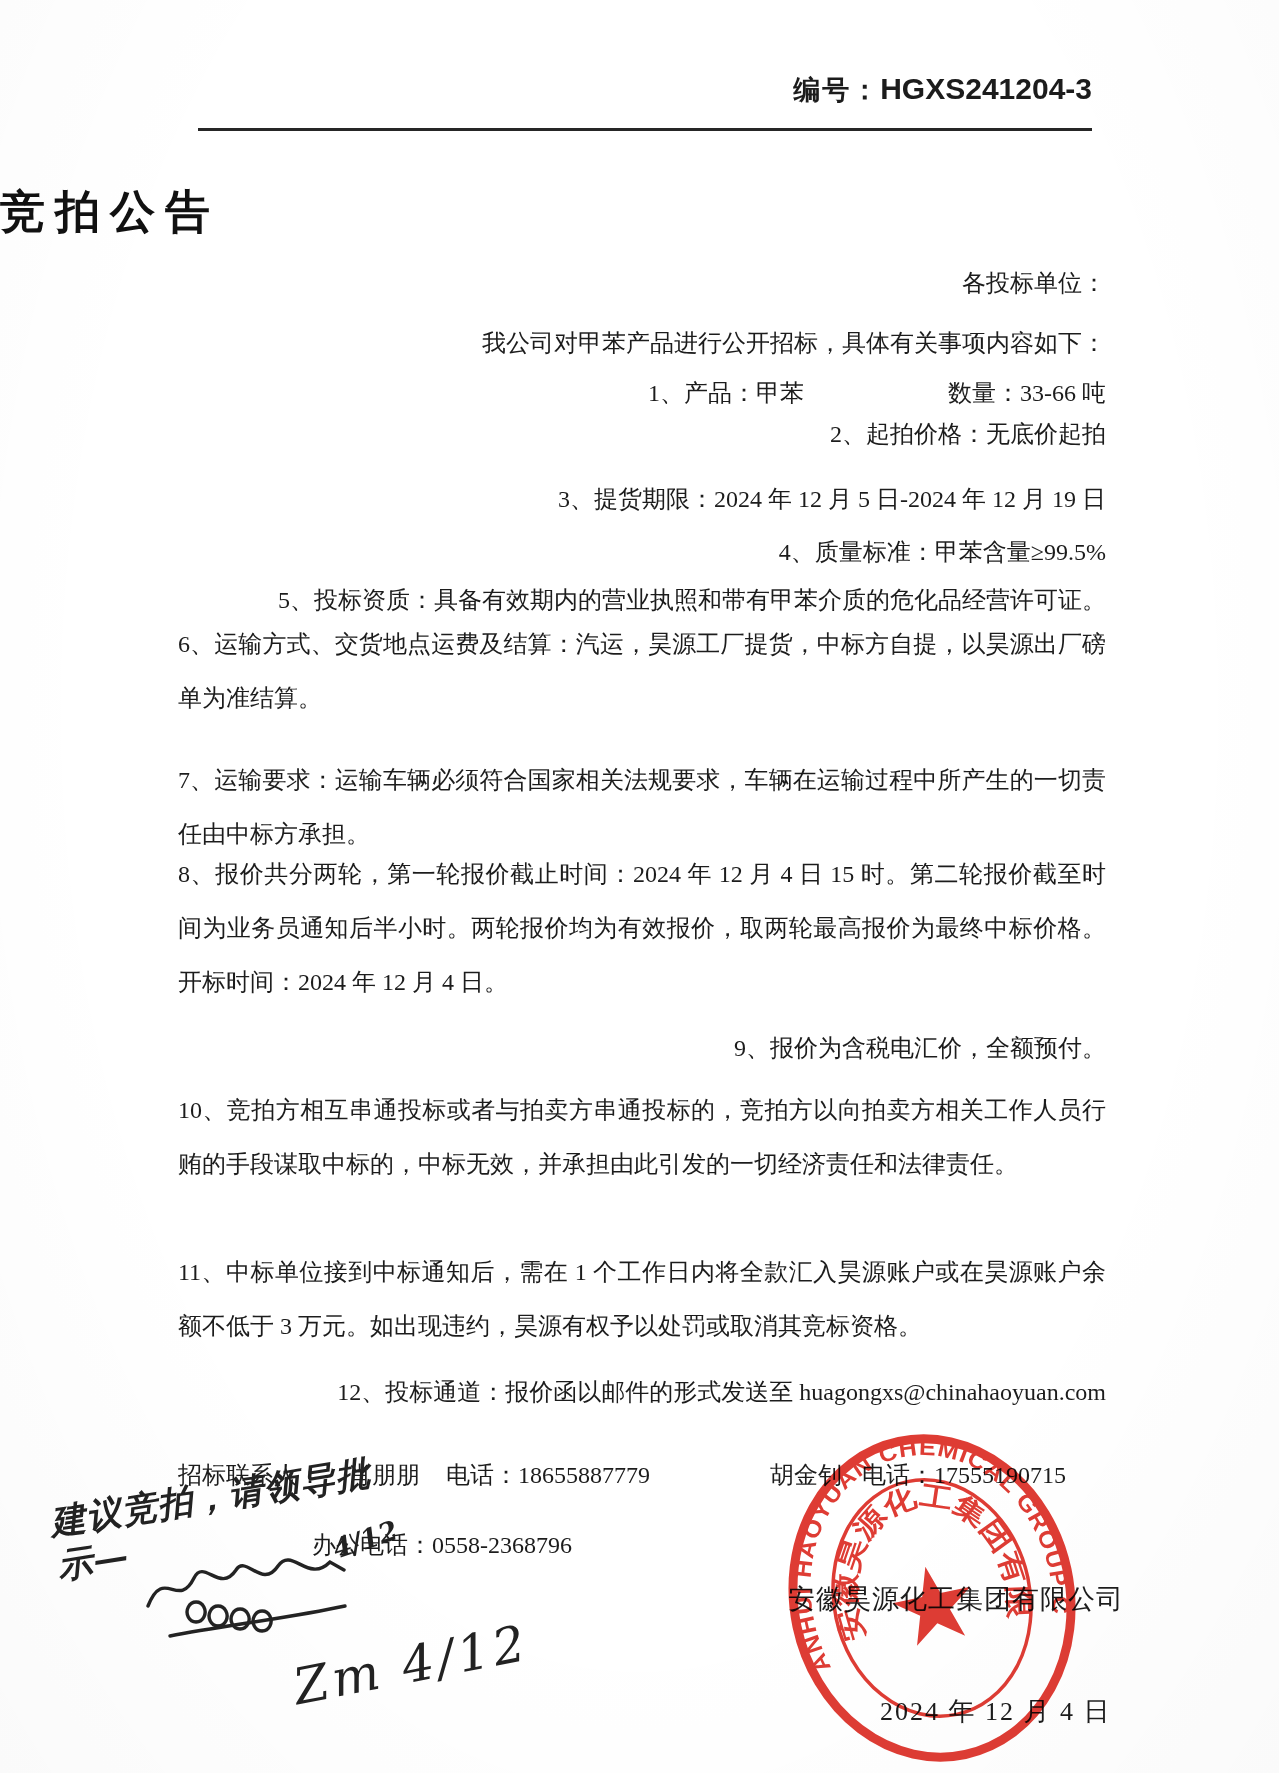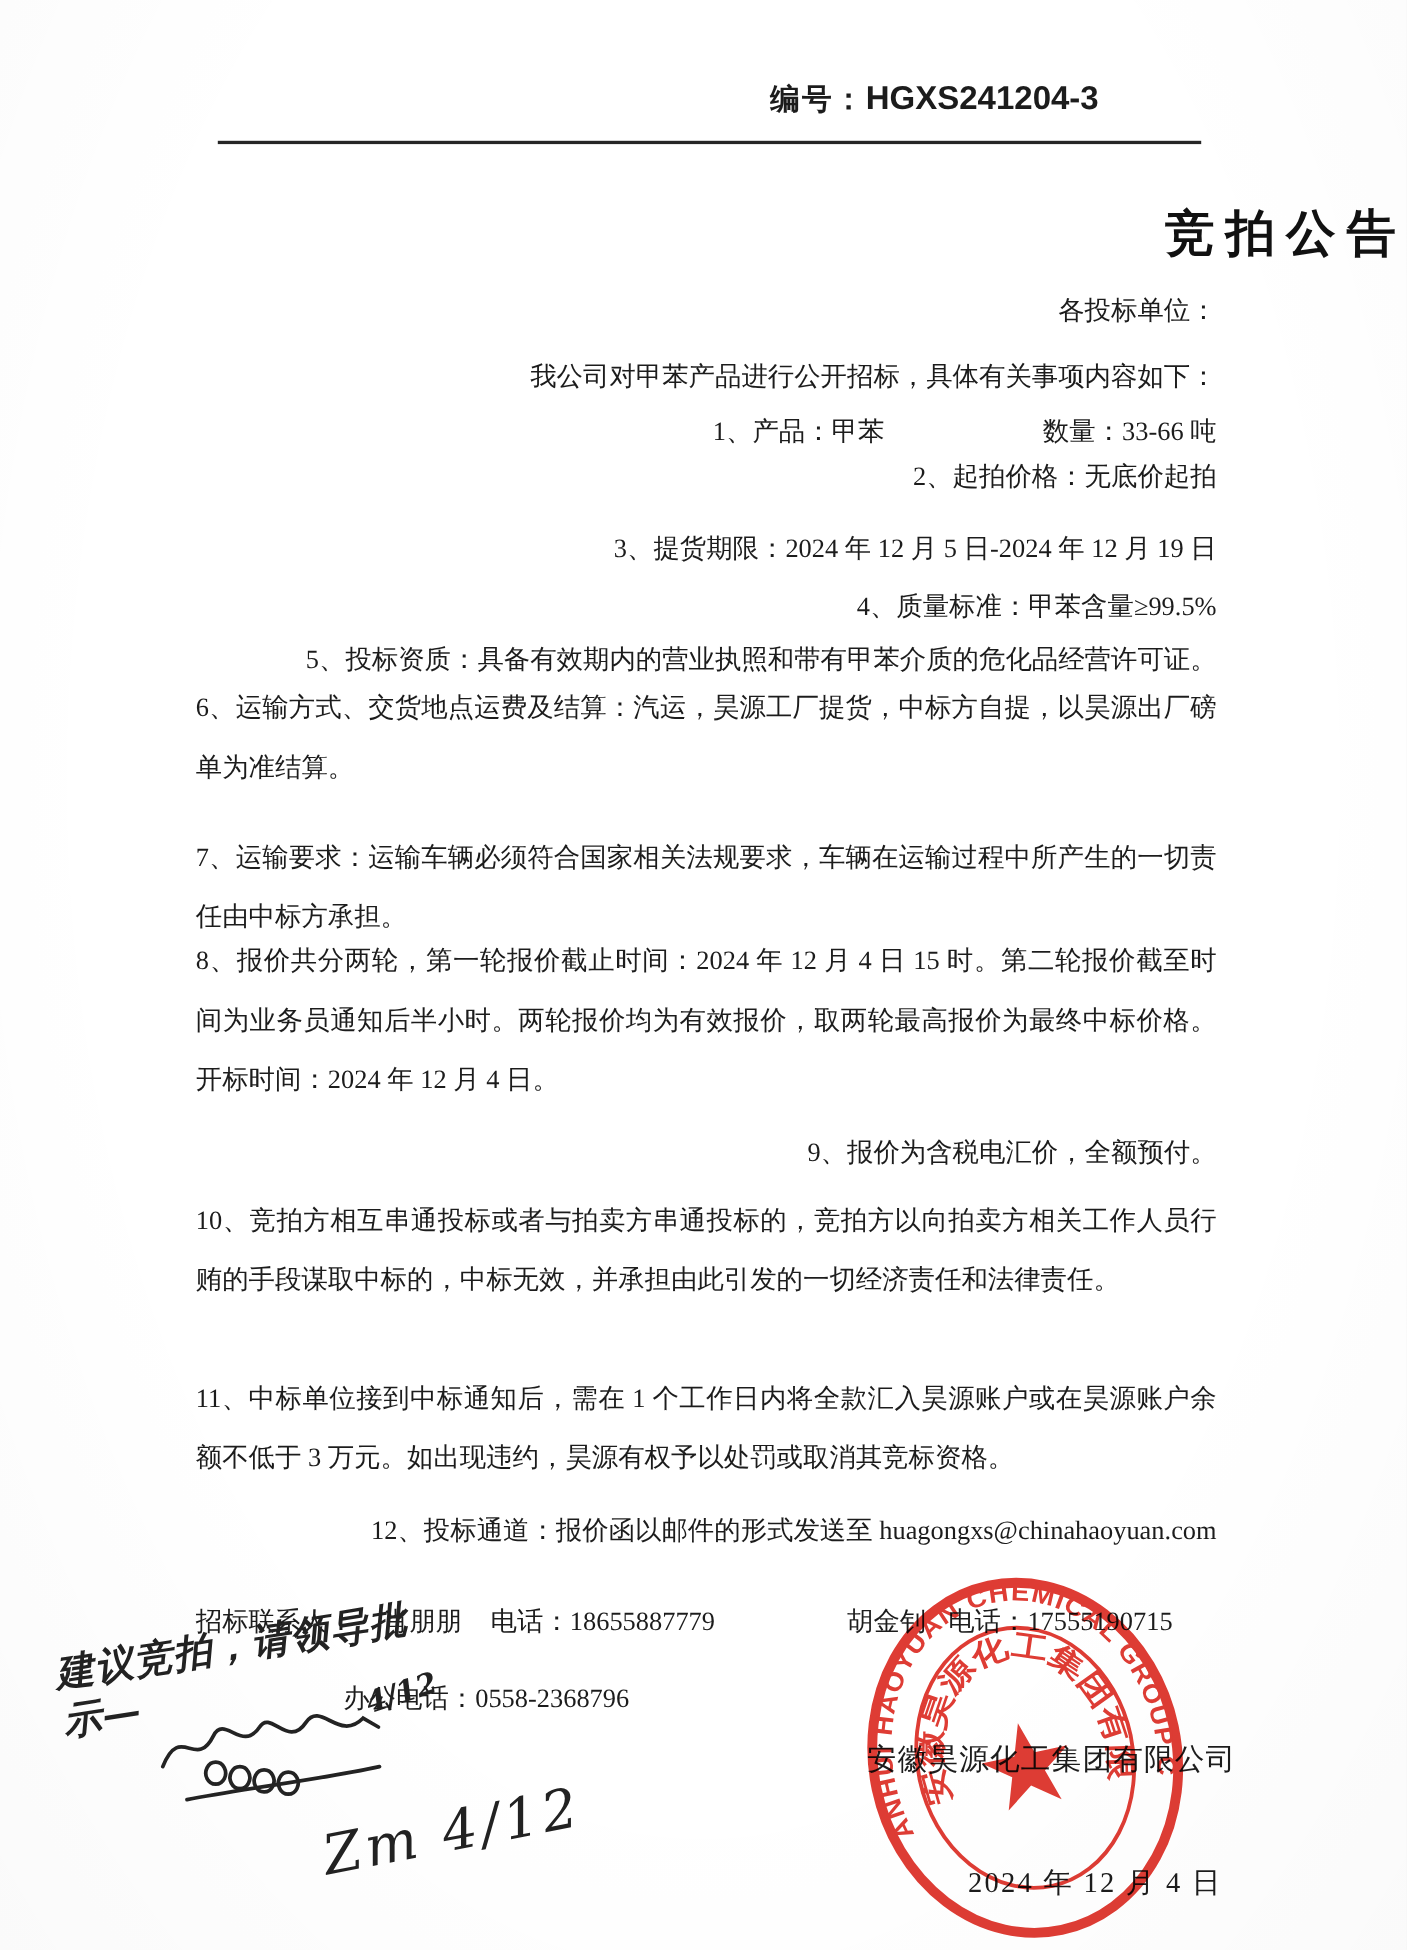--- a/index.html
+++ b/index.html
@@ -16,39 +16,39 @@
     overflow:hidden;
   }
   
   .page::after{
     content:"";position:absolute;inset:0;pointer-events:none;
     background:radial-gradient(ellipse at 50% 40%, rgba(255,255,255,0) 60%, rgba(0,0,0,0.02) 100%);
   }
   .abs{position:absolute;}
   .ref-row{
     top:72px;left:700px;width:392px;
-    display:flex;align-items:baseline;justify-content:flex-start;
+    display:flex;align-items:baseline;justify-content:flex-end;
     z-index:2;
   }
   .ref-label{
     font-size:27px;font-weight:bold;letter-spacing:2px;
     font-family:"Liberation Serif","DejaVu Serif",serif;
   }
   .ref-number{
     font-size:30px;font-weight:bold;
     font-family:"Liberation Sans","DejaVu Sans",sans-serif;
     letter-spacing:0px;
   }
   .header-underline{
     top:128px;left:198px;width:894px;height:3px;
     background:#262626;z-index:2;
   }
   .doc-title{
     top:182px;left:0;width:1279px;
-    text-align:right;
+    text-align:left;
     font-size:45px;font-weight:bold;letter-spacing:10px;
     color:#111;z-index:2;
   }
   .bodytext{
     font-size:24px;
     line-height:54px;
     z-index:2;
     color:#1c1c1c;
   }
   .col{left:178px;width:928px;}

